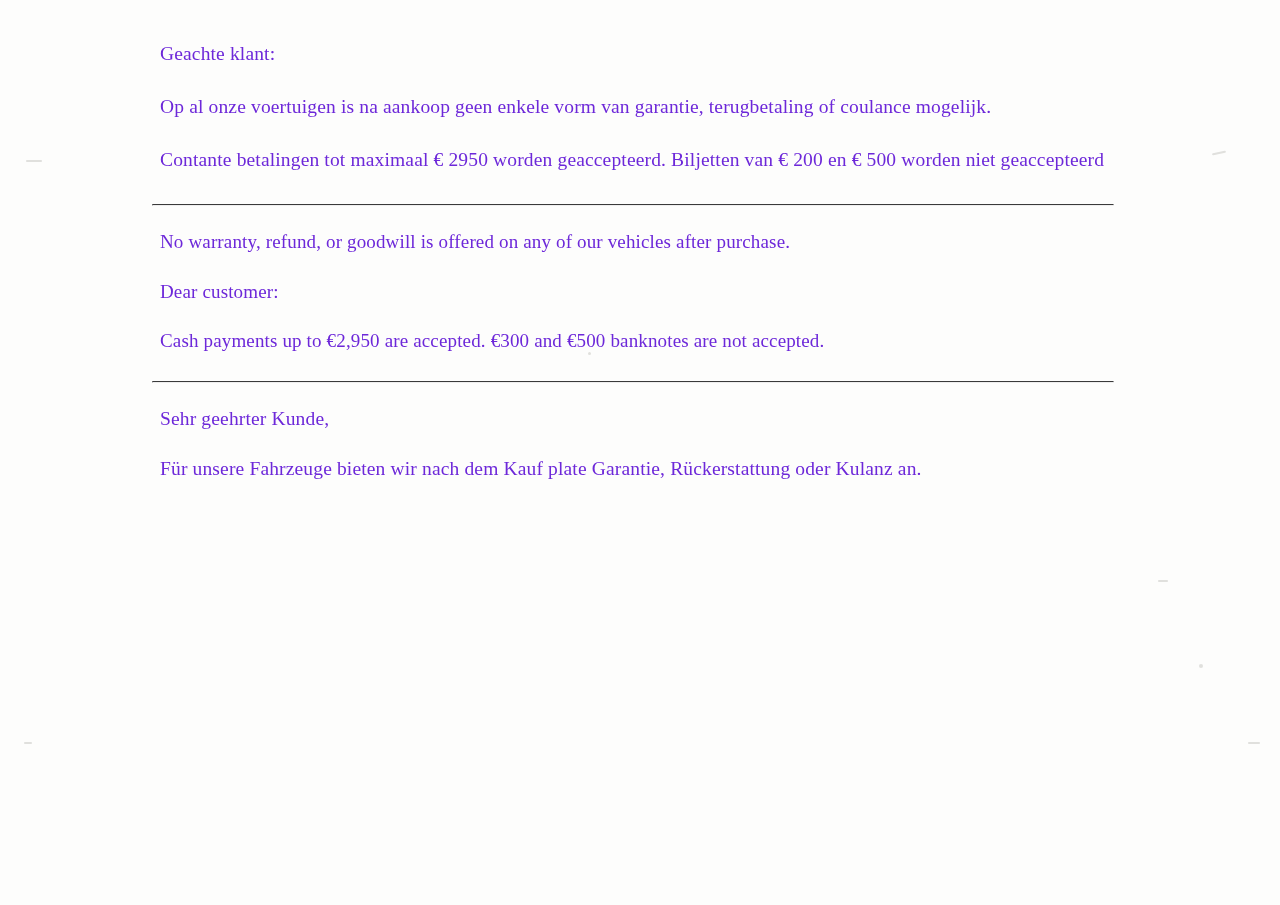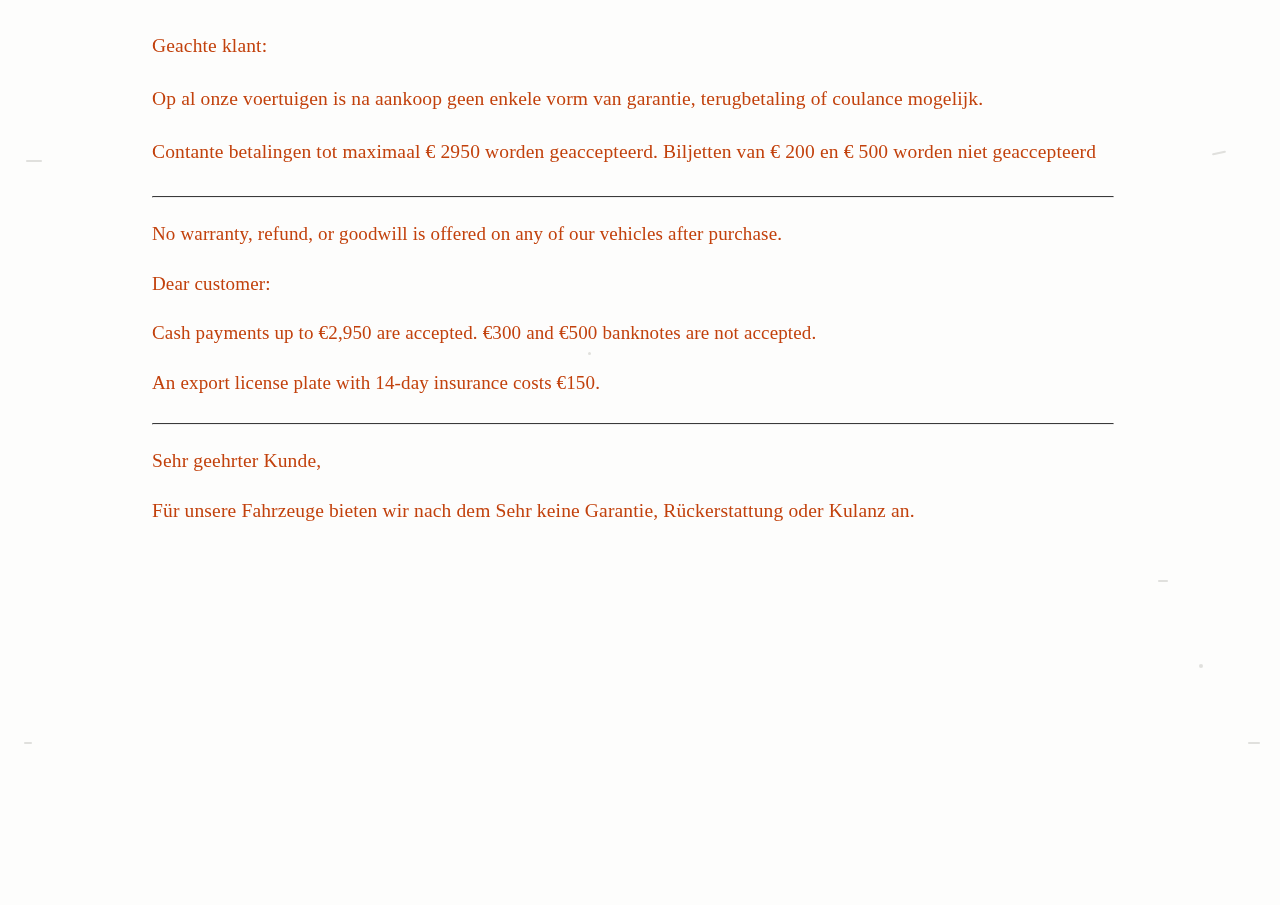--- a/index.html
+++ b/index.html
@@ -31,22 +31,22 @@
   }
 
   .section {
     margin: 0 0 0 0;
   }
 
   .line {
     font-size: 19.5px;
     line-height: 1.0;
     letter-spacing: 0.15px;
-    color: #c2410c;
-    margin: 0;
+    color: #6d28d9;
+    margin: 8px;
     white-space: nowrap;
   }
 
   .salutation {
     margin-bottom: 33px;
   }
   .para {
     margin-bottom: 34px;
   }
   .para.last {
@@ -103,24 +103,23 @@
       <p class="line para">Op al onze voertuigen is na aankoop geen enkele vorm van garantie, terugbetaling of coulance mogelijk.</p>
       <p class="line para">Contante betalingen tot maximaal € 2950 worden geaccepteerd. Biljetten van € 200 en € 500 worden niet geaccepteerd</p>
     </div>
 
     <hr class="divider">
 
     <div class="section sec2">
       <p class="line para">No warranty, refund, or goodwill is offered on any of our vehicles after purchase.</p>
       <p class="line salutation">Dear customer:</p>
       <p class="line para">Cash payments up to €2,950 are accepted. €300 and €500 banknotes are not accepted.</p>
-      <p class="line para last">An export license plate with 14-day insurance costs €150.</p>
     </div>
 
     <hr class="divider">
 
     <div class="section sec3">
       <p class="line salutation">Sehr geehrter Kunde,</p>
-      <p class="line para">Für unsere Fahrzeuge bieten wir nach dem Sehr keine Garantie, Rückerstattung oder Kulanz an.</p>
+      <p class="line para">Für unsere Fahrzeuge bieten wir nach dem Kauf plate Garantie, Rückerstattung oder Kulanz an.</p>
     </div>
 
   </div>
 </div>
 
 </body></html>

